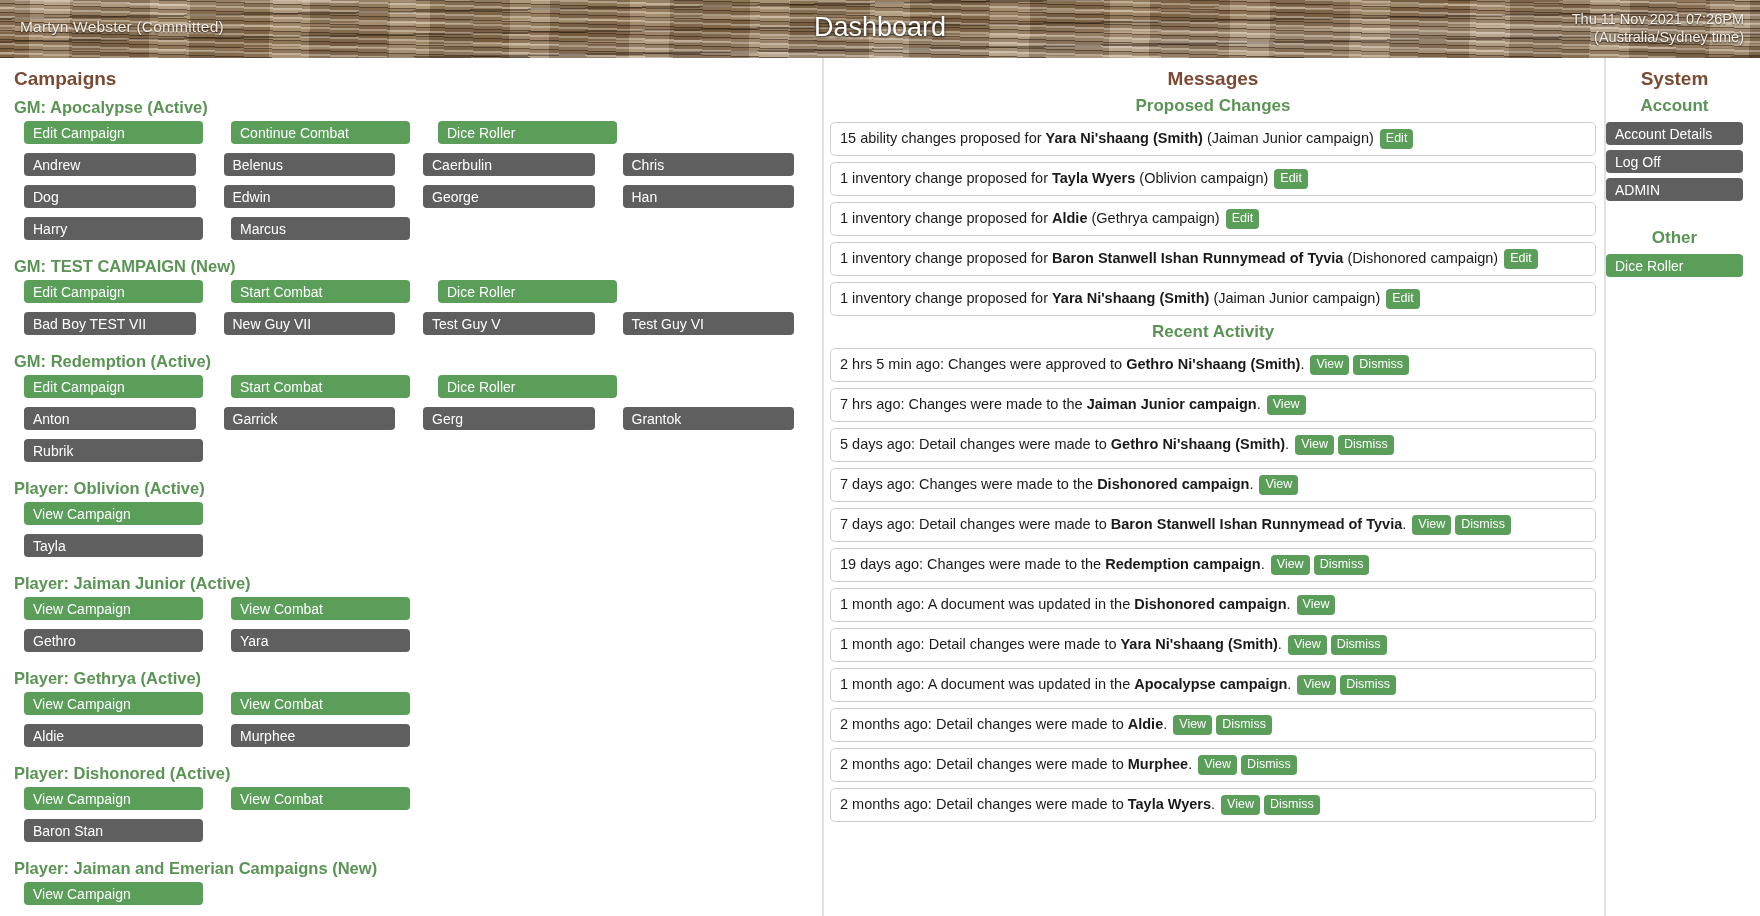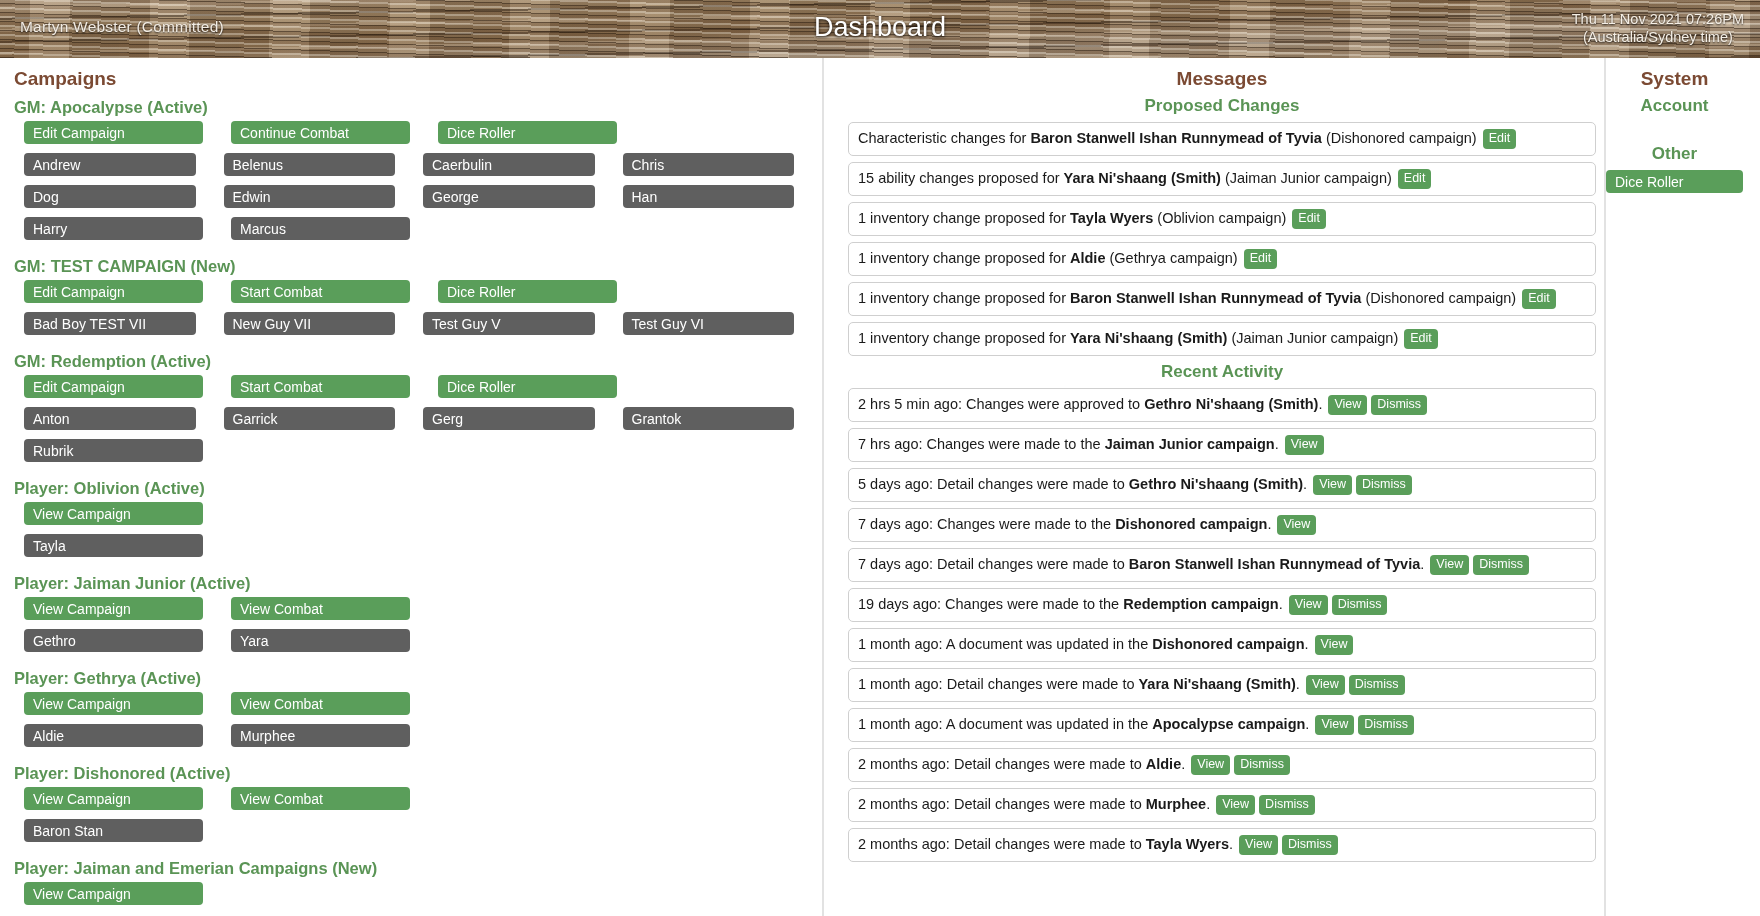--- a/index.html
+++ b/index.html
@@ -42,40 +42,40 @@
     letter-spacing: .2px;
   }
   .header .hdr-title {
     position: absolute; left: 0; right: 0; top: 12px;
     text-align: center;
     color: #ffffff; font-size: 27px;
     text-shadow: 0 1px 3px rgba(0,0,0,.8);
   }
   .header .hdr-clock {
     position: absolute; right: 16px; top: 10px;
-    text-align: center;
+    text-align: right;
     color: #f5efe6; font-size: 14.5px; line-height: 18px;
     text-shadow: 0 1px 2px rgba(0,0,0,.8);
   }
 
   
   .page {
     display: flex;
     height: 858px;
     align-items: stretch;
   }
   .col-campaigns {
     width: 824px;
     border-right: 2px solid #e2e2e2;
     padding: 10px 0 0 0;
   }
   .col-messages {
     width: 826px;
     border-right: 2px solid #e2e2e2;
-    padding: 10px 8px 0 24px;
+    padding: 10px 8px 0 6px;
   }
   .col-system {
     flex: 1;
     padding: 10px 17px 0 0;
   }
 
   h1.col-head {
     margin: 0 0 6px 14px;
     font-size: 19px; font-weight: bold;
     color: #7b4a33;
@@ -260,21 +260,20 @@
           <div class="btn green">View Campaign</div>
         </div>
       </div>
   </div>
 
   <div class="col-messages">
     <h1 class="col-head center">Messages</h1>
 
     <h2 class="sub-head">Proposed Changes</h2>
     <div id="proposed-changes-list">
-        <div class="msg-card"><span>Characteristic changes for </span><b>Baron Stanwell Ishan Runnymead of Tyvia</b><span> (Dishonored campaign)</span> <span class="pill">Edit</span></div>
         <div class="msg-card"><span>15 ability changes proposed for </span><b>Yara Ni'shaang (Smith)</b><span> (Jaiman Junior campaign)</span> <span class="pill">Edit</span></div>
         <div class="msg-card"><span>1 inventory change proposed for </span><b>Tayla Wyers</b><span> (Oblivion campaign)</span> <span class="pill">Edit</span></div>
         <div class="msg-card"><span>1 inventory change proposed for </span><b>Aldie</b><span> (Gethrya campaign)</span> <span class="pill">Edit</span></div>
         <div class="msg-card"><span>1 inventory change proposed for </span><b>Baron Stanwell Ishan Runnymead of Tyvia</b><span> (Dishonored campaign)</span> <span class="pill">Edit</span></div>
         <div class="msg-card"><span>1 inventory change proposed for </span><b>Yara Ni'shaang (Smith)</b><span> (Jaiman Junior campaign)</span> <span class="pill">Edit</span></div>
       </div>
 
     <h2 class="sub-head">Recent Activity</h2>
     <div id="recent-activity-list">
         <div class="msg-card"><span>2 hrs 5 min ago: Changes were approved to </span><b>Gethro Ni'shaang (Smith)</b><span>.</span> <span class="pill">View</span><span class="pill">Dismiss</span></div>
@@ -289,20 +288,25 @@
         <div class="msg-card"><span>2 months ago: Detail changes were made to </span><b>Aldie</b><span>.</span> <span class="pill">View</span><span class="pill">Dismiss</span></div>
         <div class="msg-card"><span>2 months ago: Detail changes were made to </span><b>Murphee</b><span>.</span> <span class="pill">View</span><span class="pill">Dismiss</span></div>
         <div class="msg-card"><span>2 months ago: Detail changes were made to </span><b>Tayla Wyers</b><span>.</span> <span class="pill">View</span><span class="pill">Dismiss</span></div>
       </div>
 
   </div>
 
   <div class="col-system">
     <h1 class="col-head center">System</h1>
     <h2 class="sub-head">Account</h2>
+    <div class="sys-btn-wrap" id="account-buttons">
+        <div class="sys-btn gray">Account Details</div>
+        <div class="sys-btn gray">Log Off</div>
+        <div class="sys-btn gray">ADMIN</div>
+      </div>
     <div class="sys-gap"></div>
     <h2 class="sub-head">Other</h2>
     <div class="sys-btn-wrap" id="other-buttons">
         <div class="sys-btn green">Dice Roller</div>
       </div>
   </div>
 
 </div>
 
 </body></html>

